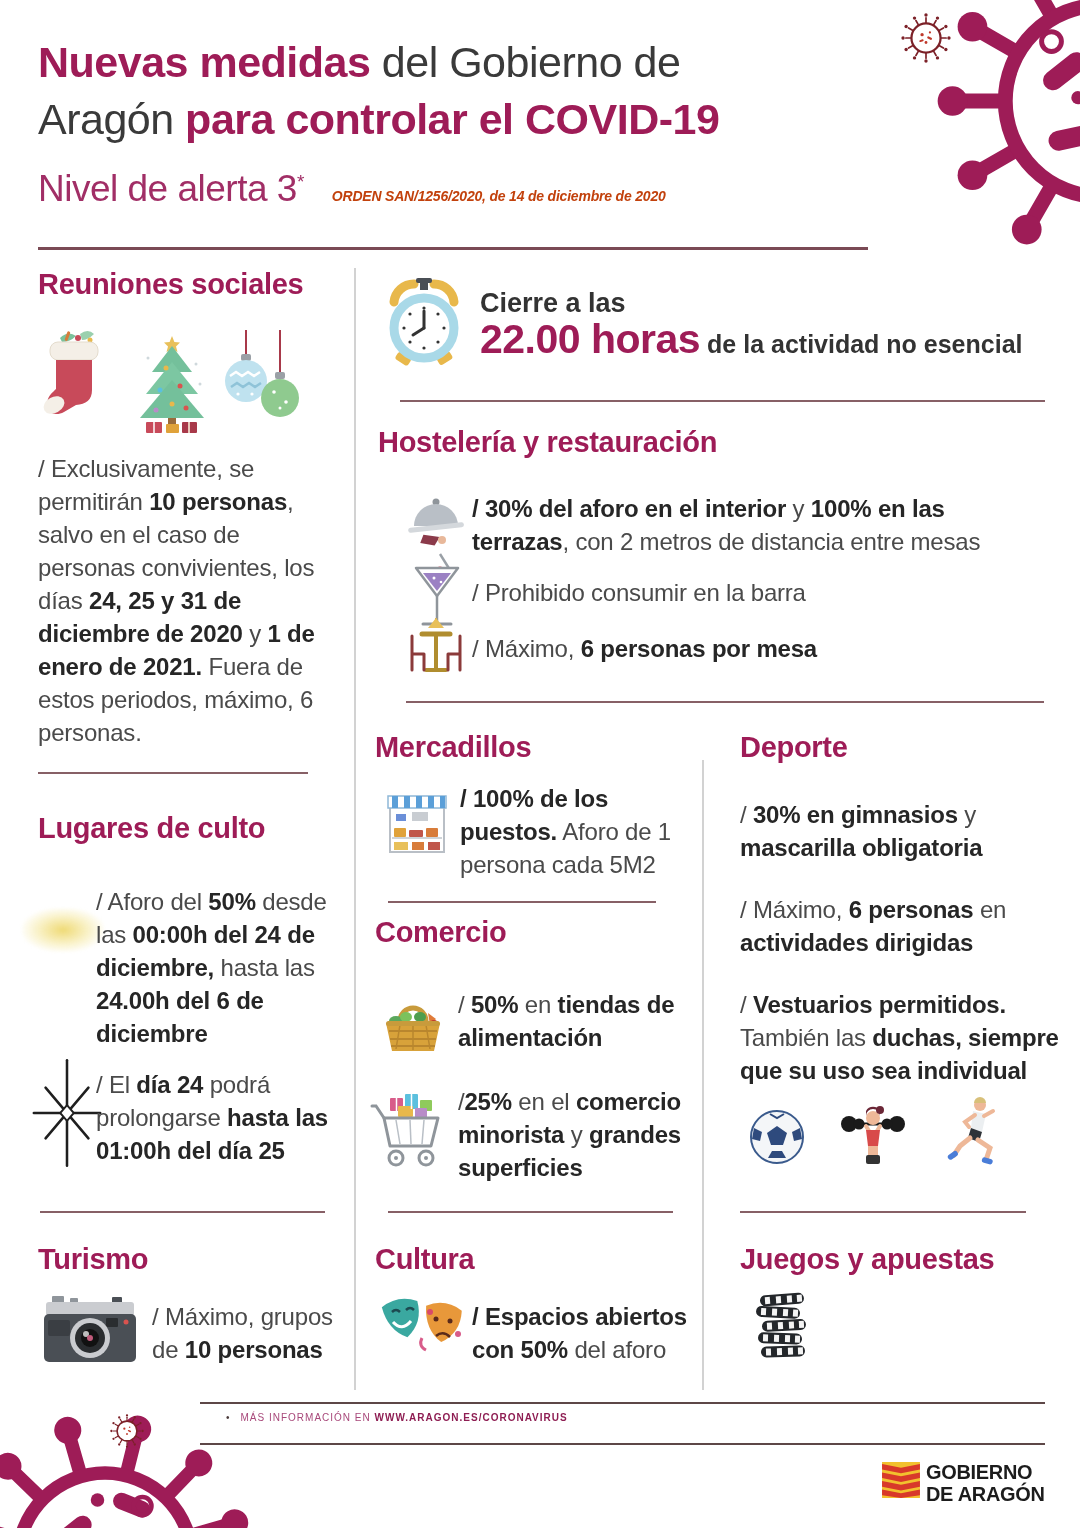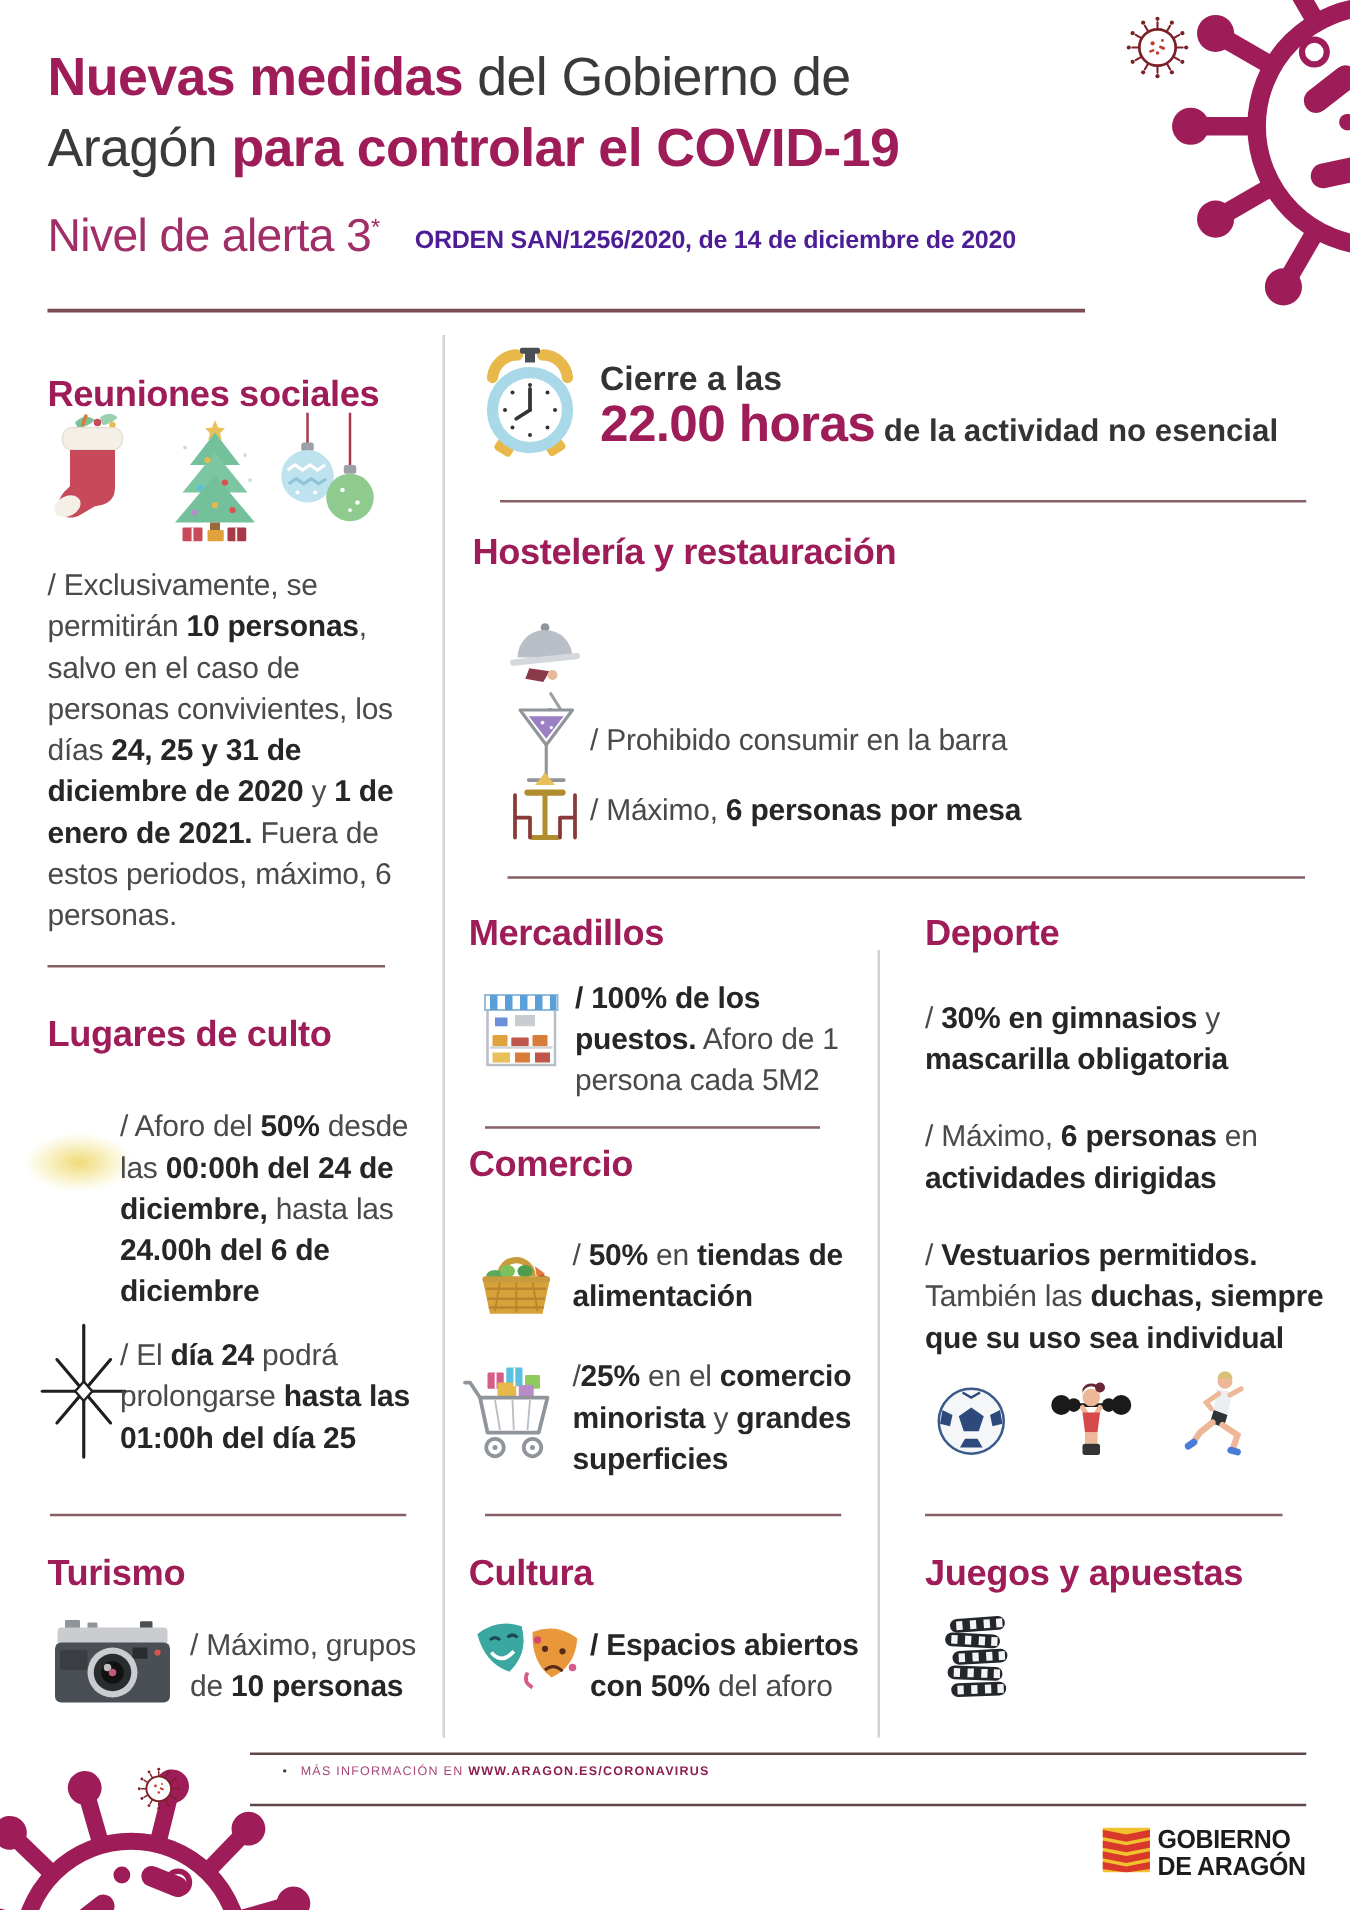--- a/index.html
+++ b/index.html
@@ -5,21 +5,21 @@
   html,body{margin:0;padding:0;background:#fff;}
   .page{position:relative;width:1080px;height:1528px;background:#ffffff;overflow:hidden;
         font-family:"Liberation Sans","DejaVu Sans",sans-serif;color:#4a4a4a;}
   .abs{position:absolute;}
   
   .title{font-size:43px;line-height:57px;font-weight:400;color:#3a3a3a;letter-spacing:-0.5px;}
   .title .acc{color:#9e1c57;font-weight:800;}
   .alert-row{display:flex;align-items:flex-end;gap:28px;}
   .alert{font-size:37px;font-weight:400;color:#a12e66;letter-spacing:-0.5px;}
   .alert sup{font-size:19px;}
-  .order{font-size:20px;font-weight:700;color:#4c1d95;margin-bottom:6px;letter-spacing:-0.2px;}
+  .order{font-size:14px;font-style:italic;font-weight:700;color:#c2410c;margin-bottom:6px;letter-spacing:-0.2px;}
   
   .hrule{height:2px;background:#876066;}
   .hrule-dark{height:2px;background:#5d4747;}
   .vrule{width:2px;background:#d2d2d2;}
   
   .sec-h{font-size:29px;font-weight:800;color:#9e1c57;letter-spacing:-0.3px;}
   .txt{font-size:24px;line-height:33px;letter-spacing:-0.2px;color:#4a4a4a;}
   .b{font-weight:700;color:#262626;}
   
   .close-label{font-size:27px;font-weight:700;color:#333;}
@@ -142,21 +142,21 @@
           <line x1="126.9" y1="132.9" x2="122.7" y2="128.7"></line>
           <line x1="134" y1="130" x2="134" y2="124"></line>
           <line x1="141.1" y1="132.9" x2="145.3" y2="128.7"></line>
       </g>
     </svg>
   </div>
 
   <div class="abs vrule" style="left:354px;top:268px;height:1122px;"></div>
   <div class="abs vrule" style="left:702px;top:760px;height:630px;"></div>
 
-  <div class="abs sec-h" style="left:38px;top:300px;">Reuniones sociales</div>
+  <div class="abs sec-h" style="left:38px;top:268px;">Reuniones sociales</div>
 
   <div class="abs" style="left:40px;top:328px;width:68px;height:92px;">
     <svg viewBox="0 0 68 92" width="68" height="92">
       <path d="M20 10 Q28 2 36 8 Q30 14 22 14 Z" fill="#7cc29c"></path>
       <path d="M40 6 Q48 0 54 6 Q48 12 42 12 Z" fill="#9ad0ae"></path>
       <rect x="26" y="3" width="3" height="10" rx="1.5" fill="#d87c3a" transform="rotate(20 27 8)"></rect>
       <circle cx="38" cy="10" r="3" fill="#c84a5a"></circle>
         <circle cx="50" cy="12" r="2.5" fill="#e8b84b"></circle>
       <rect x="10" y="14" width="48" height="18" rx="8" fill="#f4efe7" stroke="#e4dccd" stroke-width="1"></rect>
       <path d="M16 32 H52 V62 C52 72 46 76 36 77 L24 84 C13 90 3 82 8 71 C10 66 13 64 16 61 Z" fill="#c84a5a"></path>
@@ -286,20 +286,21 @@
 
   <div class="abs" style="left:406px;top:490px;width:58px;height:60px;">
     <svg viewBox="0 0 58 60" width="58" height="60">
       <circle cx="30" cy="12" r="3.5" fill="#8f959b"></circle>
       <path d="M8 36 A22 22 0 0 1 52 36 Z" fill="#b9bfc6"></path>
       <rect x="2" y="35" width="56" height="5" rx="2.5" fill="#d4d8dc" transform="rotate(-6 30 37)"></rect>
       <path d="M18 44 L34 48 L28 56 L14 52 Z" fill="#8b3a4a" transform="rotate(-6 24 50)"></path>
       <circle cx="36" cy="50" r="4" fill="#e8b89a"></circle>
     </svg>
   </div>
+  <div class="abs txt" style="left:472px;top:492px;width:575px;"><span class="b">/ 30% del aforo en el interior</span><span> y </span><span class="b">100% en las terrazas</span><span>, con 2 metros de distancia entre mesas</span></div>
 
   <div class="abs" style="left:410px;top:552px;width:54px;height:82px;">
     <svg viewBox="0 0 54 82" width="54" height="82">
       <line x1="30" y1="2" x2="40" y2="18" stroke="#9aa0a6" stroke-width="2.5"></line>
       <circle cx="24" cy="22" r="6" fill="#d87c9a"></circle>
         <circle cx="30" cy="18" r="3.5" fill="#c84a5a"></circle>
       <path d="M6 16 H48 L27 44 Z" fill="#fff" stroke="#8f959b" stroke-width="2.5" stroke-linejoin="round"></path>
       <path d="M13 21 H41 L27 39 Z" fill="#8a6bb8" opacity="0.85"></path>
       <circle cx="24" cy="26" r="1.5" fill="#fff"></circle>
         <circle cx="31" cy="30" r="1.3" fill="#fff"></circle>

